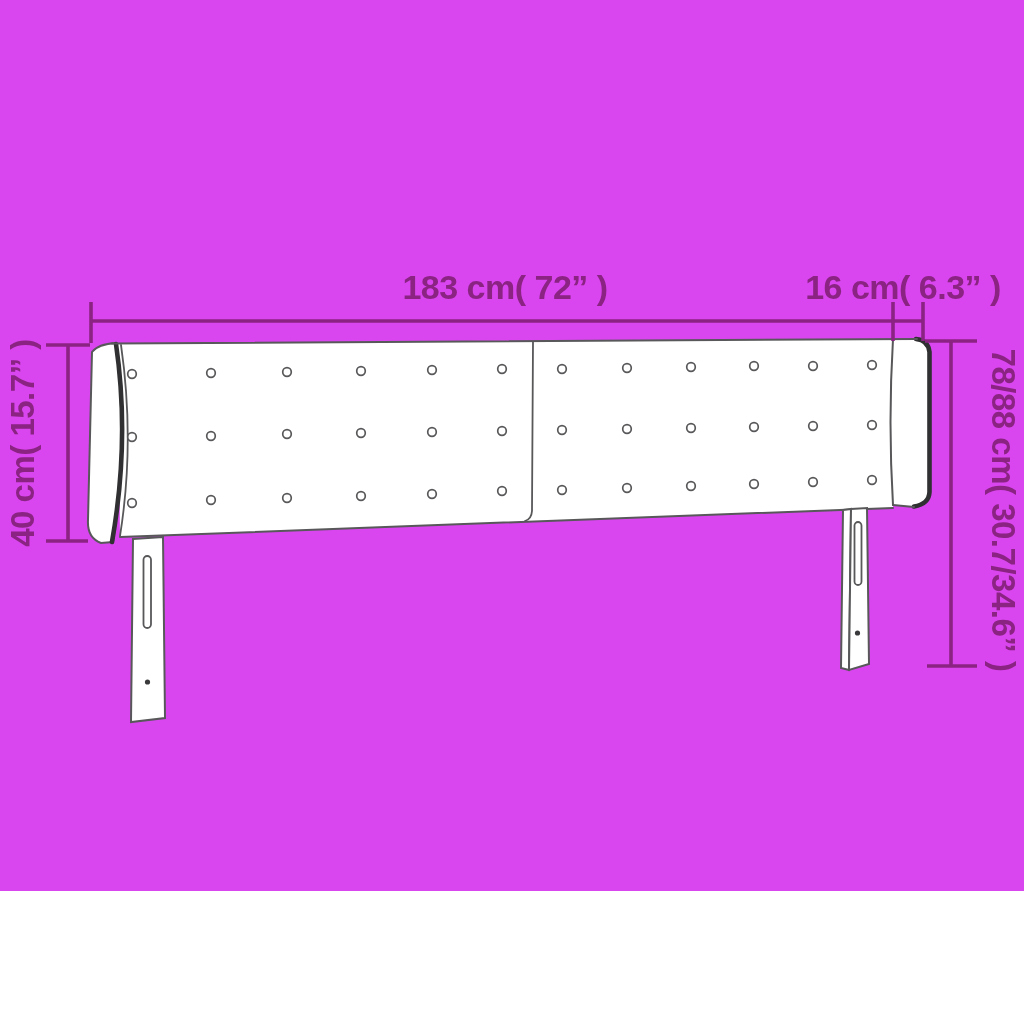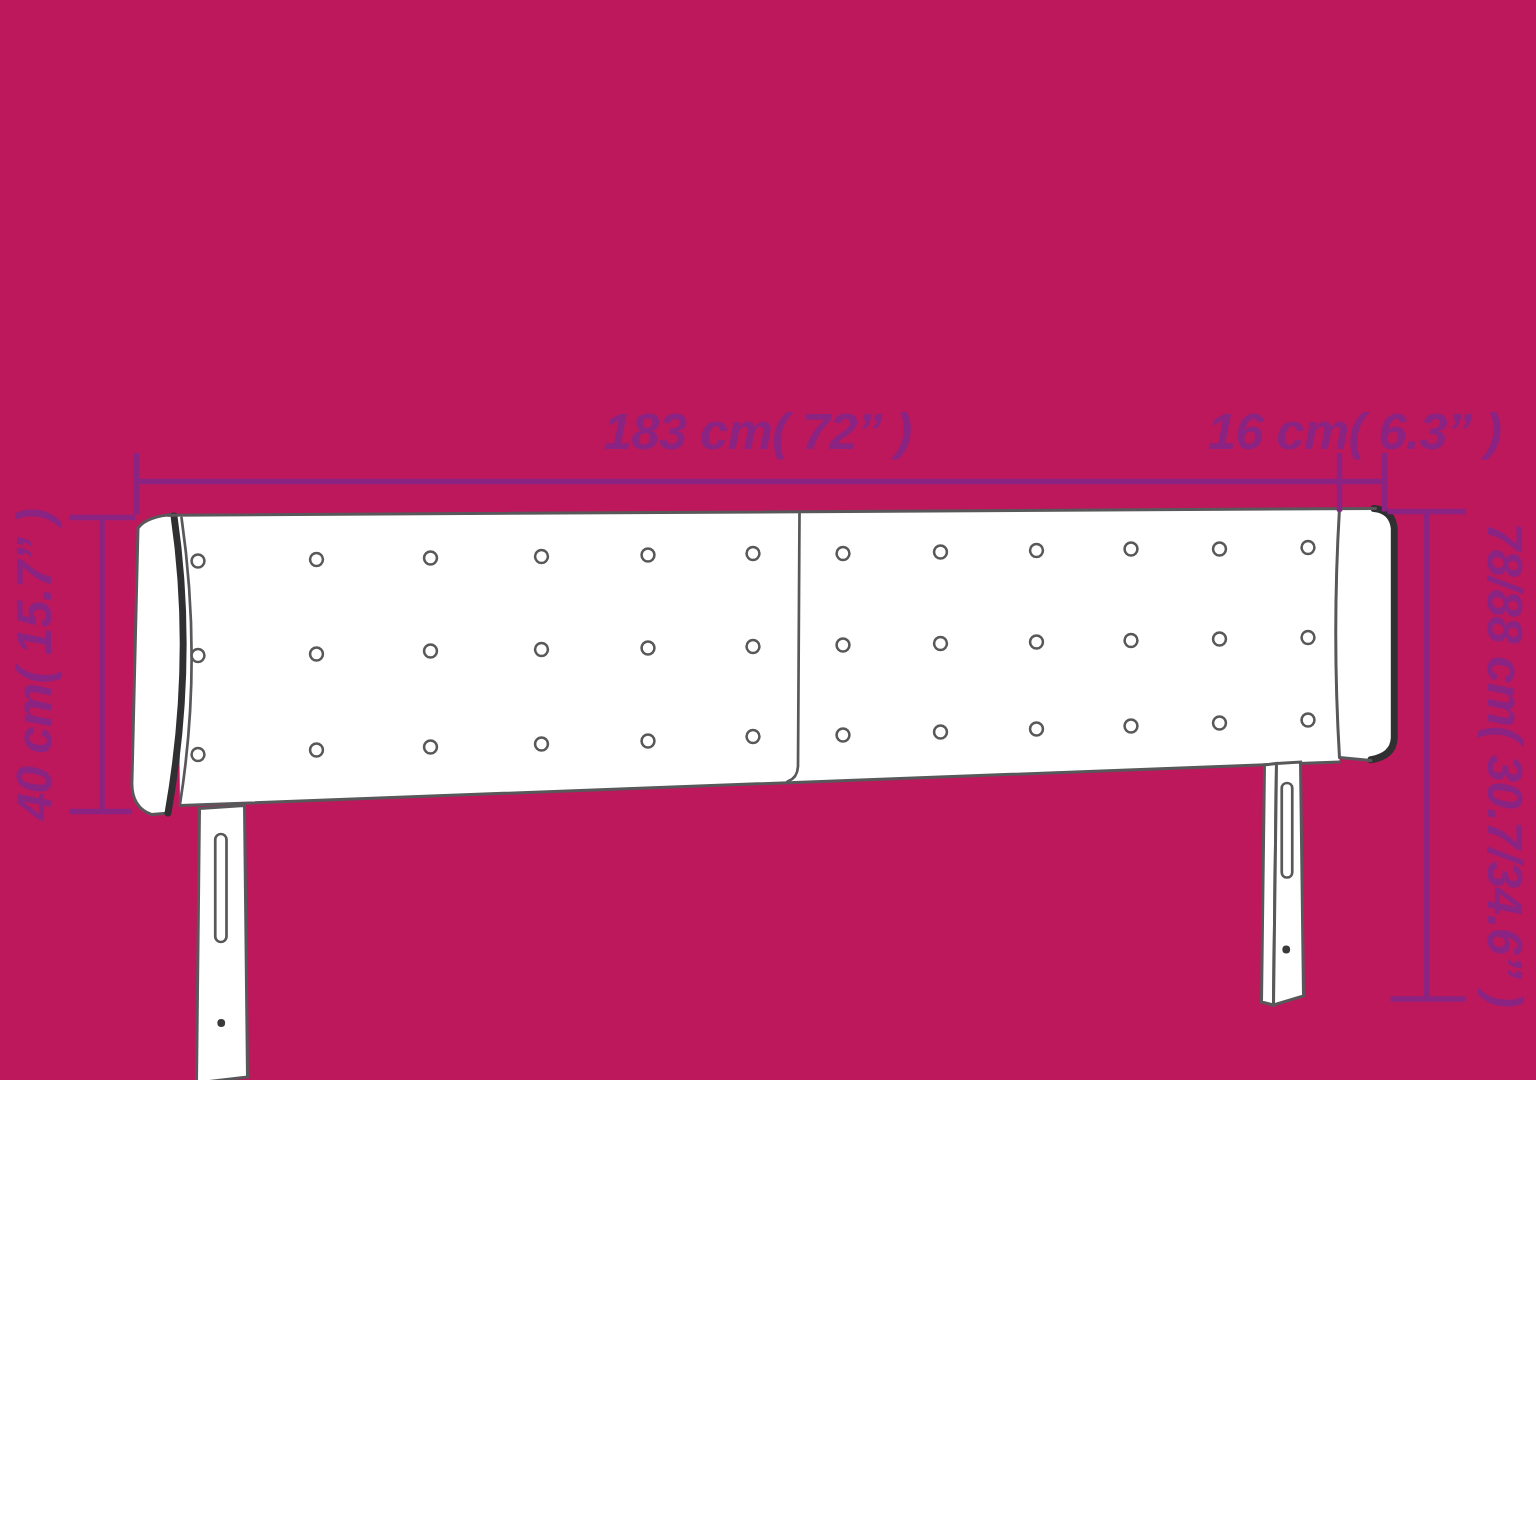--- a/index.html
+++ b/index.html
@@ -1,22 +1,21 @@
 <!DOCTYPE html>
 <html style="--c-dim: #8b2383; --c-line: #58585a; --c-dark: #303032; --c-fill: #ffffff; --c-screw: #3a3a3c;"><head>
 <meta charset="utf-8">
 <style>
   html,body{margin:0;padding:0;background:#ffffff;}
   .stage{
     position:relative;
-    width:1024px;height:720px;
-    background:#be185d;
+    width:1024px;height:891px;
+    background:#d946ef;
     font-family:"Liberation Sans", sans-serif;
     overflow:hidden;
-    font-style:italic;
   }
   svg{display:block;}
   
   .ln      {stroke:var(--c-line,#58585a);stroke-width:2;fill:none;stroke-linecap:round;}
   .ln-thin {stroke:var(--c-line,#58585a);stroke-width:1.8;fill:none;stroke-linecap:round;}
   .ln-dark {stroke:var(--c-dark,#303032);stroke-width:4.6;fill:none;stroke-linecap:round;}
   .fill-white{fill:var(--c-fill,#ffffff);stroke:none;}
   .panel   {fill:var(--c-fill,#ffffff);stroke:var(--c-line,#58585a);stroke-width:2;}
   .btn     {fill:var(--c-fill,#ffffff);stroke:var(--c-line,#58585a);stroke-width:1.7;}
   .screw   {fill:var(--c-screw,#3a3a3c);stroke:none;}

